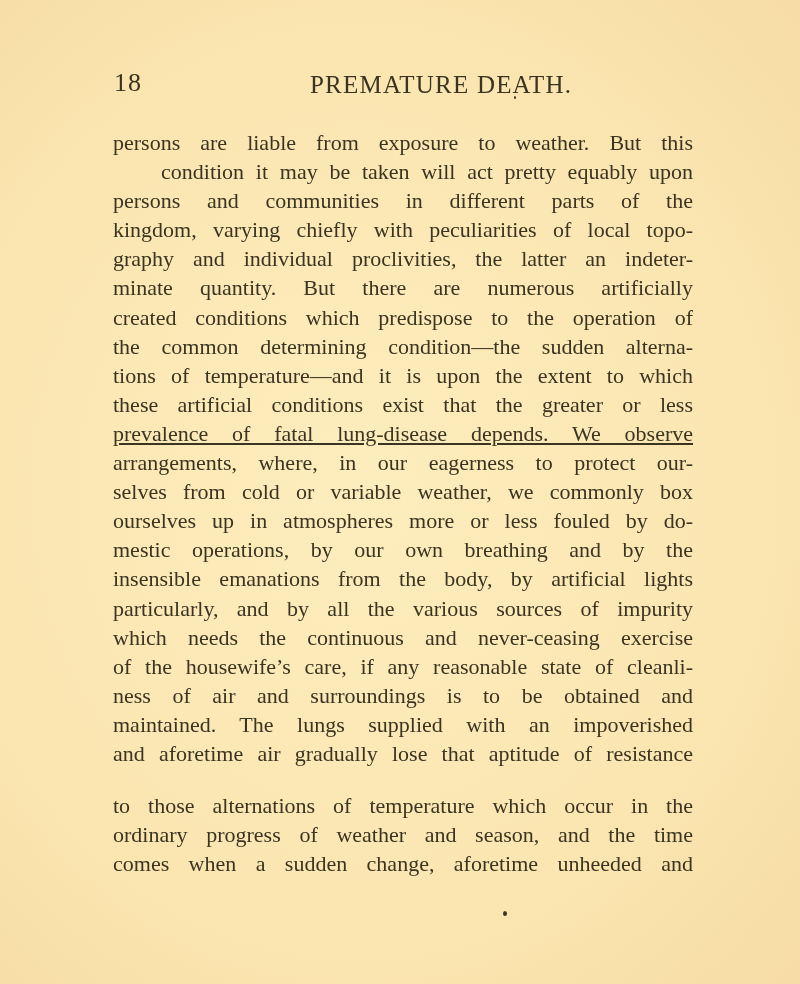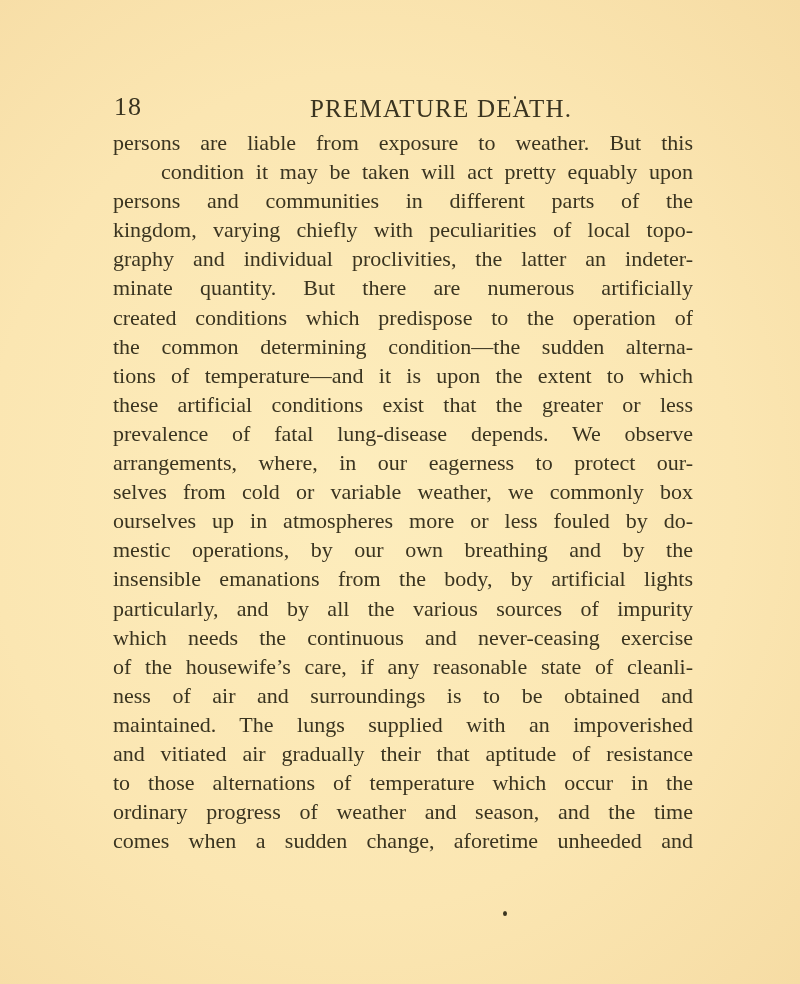--- a/index.html
+++ b/index.html
@@ -18,21 +18,21 @@
     }
     .page {
       position: absolute;
       left: 0;
       top: 0;
       width: 800px;
       height: 984px;
     }
     .running-head {
       position: absolute;
-      top: 92px;
+      top: 68px;
       left: 114px;
       width: 580px;
       height: 30px;
     }
     .page-number {
       position: absolute;
       left: 0;
       top: 0;
       font-size: 26px;
       color: #3a3420;
@@ -85,32 +85,32 @@
     <span class="line" style="white-space: normal; overflow: hidden;">persons are liable from exposure to weather.  But this</span>
     <span class="line" style="white-space: normal; overflow: hidden; margin-left: 48px;">condition it may be taken will act pretty equably upon</span>
     <span class="line" style="white-space: normal; overflow: hidden;">persons and communities in different parts of the</span>
     <span class="line" style="white-space: normal; overflow: hidden;">kingdom, varying chiefly with peculiarities of local topo-</span>
     <span class="line" style="white-space: normal; overflow: hidden;">graphy and individual proclivities, the latter an indeter-</span>
     <span class="line" style="white-space: normal; overflow: hidden;">minate quantity.  But there are numerous artificially</span>
     <span class="line" style="white-space: normal; overflow: hidden;">created conditions which predispose to the operation of</span>
     <span class="line" style="white-space: normal; overflow: hidden;">the common determining condition—the sudden alterna-</span>
     <span class="line" style="white-space: normal; overflow: hidden;">tions of temperature—and it is upon the extent to which</span>
     <span class="line" style="white-space: normal; overflow: hidden;">these artificial conditions exist that the greater or less</span>
-    <span class="line" style="white-space: normal; overflow: hidden;">prevalence of fatal lung-disease depends.  We observe</span>
+    <span class="line" style="white-space: normal; overflow: hidden; text-decoration: underline;">prevalence of fatal lung-disease depends.  We observe</span>
     <span class="line" style="white-space: normal; overflow: hidden;">arrangements, where, in our eagerness to protect our-</span>
     <span class="line" style="white-space: normal; overflow: hidden;">selves from cold or variable weather, we commonly box</span>
     <span class="line" style="white-space: normal; overflow: hidden;">ourselves up in atmospheres more or less fouled by do-</span>
     <span class="line" style="white-space: normal; overflow: hidden;">mestic operations, by our own breathing and by the</span>
     <span class="line" style="white-space: normal; overflow: hidden;">insensible emanations from the body, by artificial lights</span>
     <span class="line" style="white-space: normal; overflow: hidden;">particularly, and by all the various sources of impurity</span>
     <span class="line" style="white-space: normal; overflow: hidden;">which needs the continuous and never-ceasing exercise</span>
     <span class="line" style="white-space: normal; overflow: hidden;">of the housewife’s care, if any reasonable state of cleanli-</span>
     <span class="line" style="white-space: normal; overflow: hidden;">ness of air and surroundings is to be obtained and</span>
     <span class="line" style="white-space: normal; overflow: hidden;">maintained.  The lungs supplied with an impoverished</span>
-    <span class="line" style="white-space: normal; overflow: hidden;">and vitiated air gradually their that aptitude of resistance</span>
-    <span class="line" style="white-space: normal; overflow: hidden;">to those alternations of temperature which occur in the</span>
+    <span class="line" style="white-space: normal; overflow: hidden;">and aforetime air gradually lose that aptitude of resistance</span>
+    <span class="line" style="white-space: normal; overflow: hidden; margin-top: 23px;">to those alternations of temperature which occur in the</span>
     <span class="line" style="white-space: normal; overflow: hidden;">ordinary progress of weather and season, and the time</span>
     <span class="line last" style="white-space: normal; overflow: hidden;">comes when a sudden change, aforetime unheeded and</span>
   </div>
 
   <span class="dot" style="left:503px; top:911px;"></span>
   <span class="dot" style="left:514px; top:96px; width:2px; height:3px;"></span>
 </div>
 
 </body></html>

